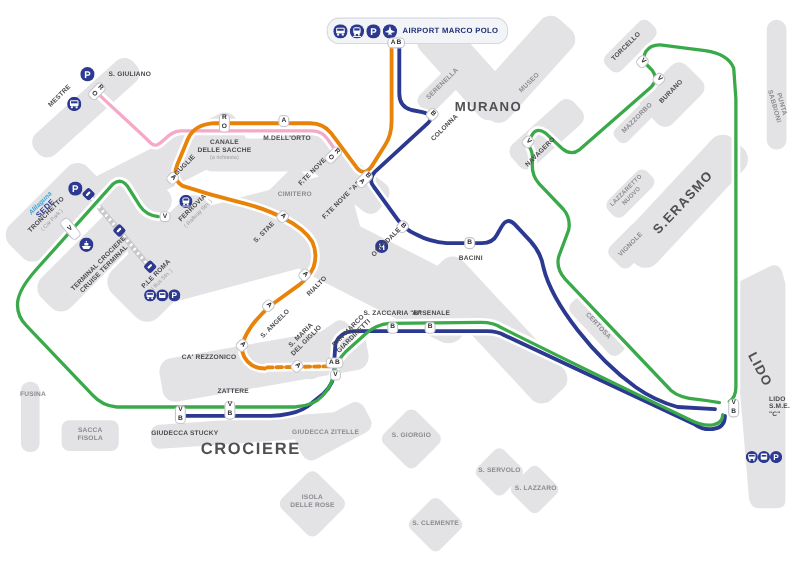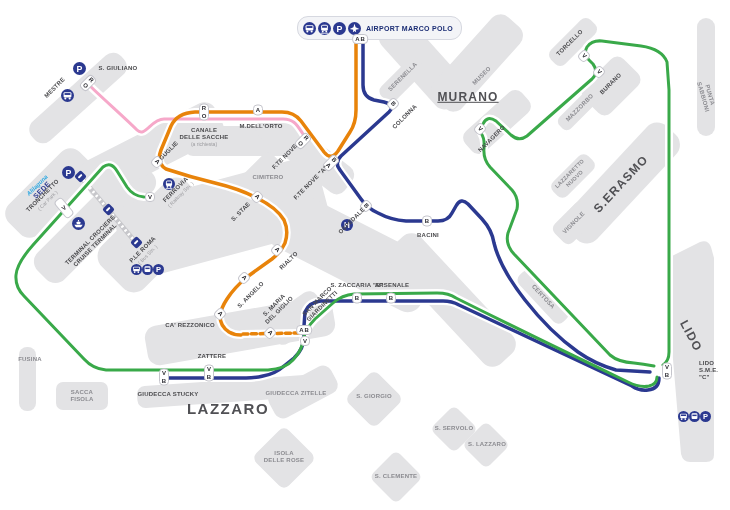--- a/index.html
+++ b/index.html
@@ -335,33 +335,33 @@
       <div class="lab stoplab" style="left: 168px; top: 395px; transform: translate(-50%, -50%) rotate(0deg);">GIUDECCA STUCKY</div>
       <div class="pill v" style="height: 22px; left: 64px; top: 208px; transform: translate(-50%, -50%) rotate(-40deg);">
         <span>V</span>
       </div>
       <div class="lab stoplab" style="left: 45px; top: 198px; transform: translate(-50%, -50%) rotate(-45deg);">TRONCHETTO<span class="sub">( Car Park )</span></div>
       <div class="pill h" style="left: 150px; top: 197px; transform: translate(-50%, -50%) rotate(0deg);">
         <span>V</span>
       </div>
       <div class="lab stoplab" style="left: 178px; top: 192px; transform: translate(-50%, -50%) rotate(-45deg);">FERROVIA<span class="sub">( Railway Stn. )</span></div>
       <div class="lab stoplab" style="left: 55px; top: 88px; transform: translate(-50%, -50%) rotate(-45deg);">MESTRE</div>
-      <div class="lab big" style="left: 468px; top: 97px; transform: translate(-50%, -50%) rotate(0deg); text-decoration: underline;">MURANO</div>
+      <div class="lab big" style="left: 444px; top: 97px; transform: translate(-50%, -50%) rotate(0deg);">MURANO</div>
       <div class="lab isl" style="left: 403px; top: 77px; transform: translate(-50%, -50%) rotate(-45deg);">SERENELLA</div>
       <div class="lab isl" style="left: 482px; top: 76px; transform: translate(-50%, -50%) rotate(-45deg);">MUSEO</div>
       <div class="lab isl" style="left: 268px; top: 178px; transform: translate(-50%, -50%) rotate(0deg);">CIMITERO</div>
       <div class="lab isl" style="left: 580px; top: 108px; transform: translate(-50%, -50%) rotate(-45deg);">MAZZORBO</div>
       <div class="lab isl" style="left: 706px; top: 96px; transform: translate(-50%, -50%) rotate(74deg);">PUNTA SABBIONI</div>
       <div class="lab big" style="left: 621px; top: 184px; transform: translate(-50%, -50%) rotate(-47deg);">S.ERASMO</div>
       <div class="lab isl-xs" style="left: 572px; top: 176px; transform: translate(-50%, -50%) rotate(-45deg);">LAZZARETTO
 NUOVO</div>
       <div class="lab isl" style="left: 574px; top: 223px; transform: translate(-50%, -50%) rotate(-45deg);">VIGNOLE</div>
       <div class="lab isl" style="left: 543px; top: 297px; transform: translate(-50%, -50%) rotate(47deg);">CERTOSA</div>
       <div class="lab big" style="left: 691px; top: 336px; transform: translate(-50%, -50%) rotate(62deg);">LIDO</div>
-      <div class="lab big2" style="left: 228px; top: 409px; transform: translate(-50%, -50%) rotate(0deg);">LAZZARO</div>
+      <div class="lab big2" style="left: 228px; top: 409px; transform: translate(-50%, -50%) rotate(0deg);">CROCIERE</div>
       <div class="lab isl" style="left: 296px; top: 394px; transform: translate(-50%, -50%) rotate(0deg);">GIUDECCA ZITELLE</div>
       <div class="lab isl" style="left: 82px; top: 396px; transform: translate(-50%, -50%) rotate(0deg);">SACCA
 FISOLA</div>
       <div class="lab isl" style="left: 30px; top: 360px; transform: translate(-50%, -50%) rotate(0deg);">FUSINA</div>
       <div class="lab isl" style="left: 374px; top: 397px; transform: translate(-50%, -50%) rotate(0deg);">S. GIORGIO</div>
       <div class="lab isl" style="left: 284px; top: 457px; transform: translate(-50%, -50%) rotate(0deg);">ISOLA
 DELLE ROSE</div>
       <div class="lab isl" style="left: 396px; top: 477px; transform: translate(-50%, -50%) rotate(0deg);">S. CLEMENTE</div>
       <div class="lab isl" style="left: 454px; top: 429px; transform: translate(-50%, -50%) rotate(0deg);">S. SERVOLO</div>
       <div class="lab isl" style="left: 487px; top: 445px; transform: translate(-50%, -50%) rotate(0deg);">S. LAZZARO</div>

